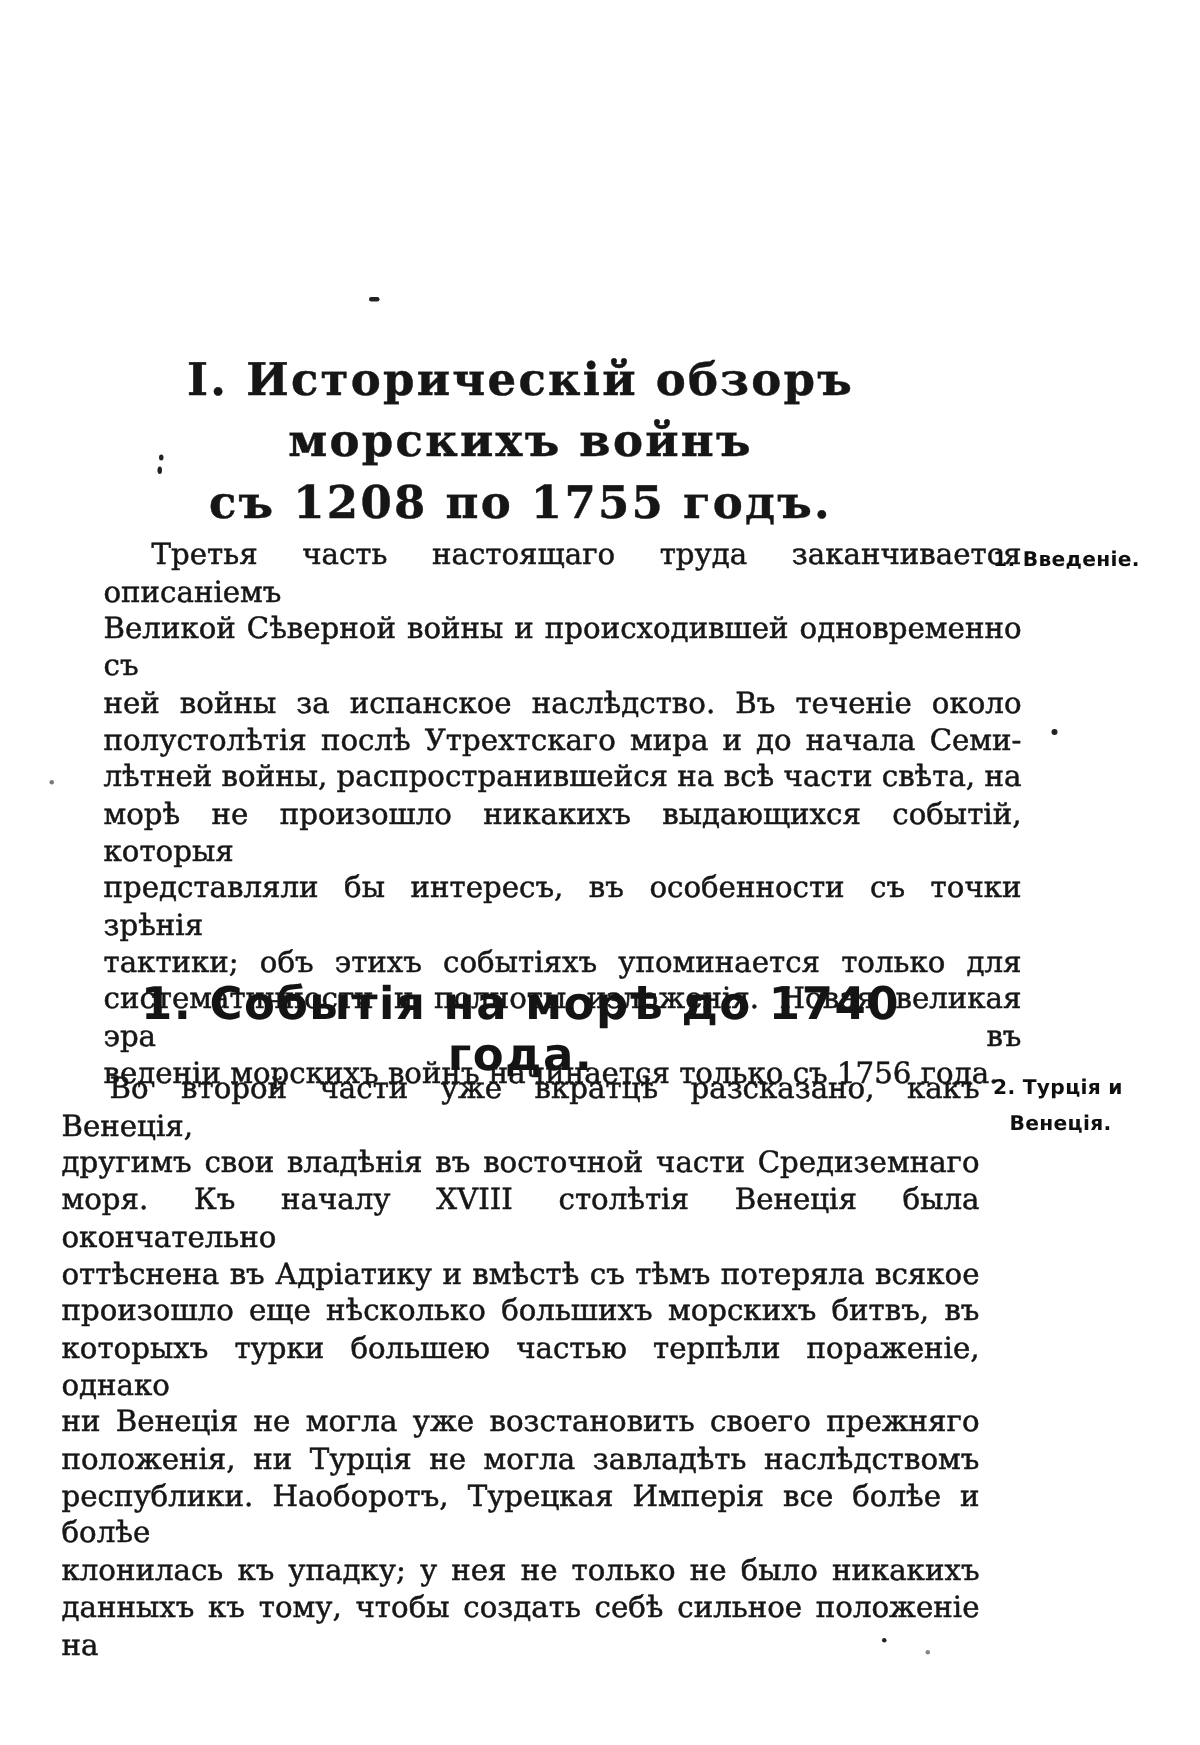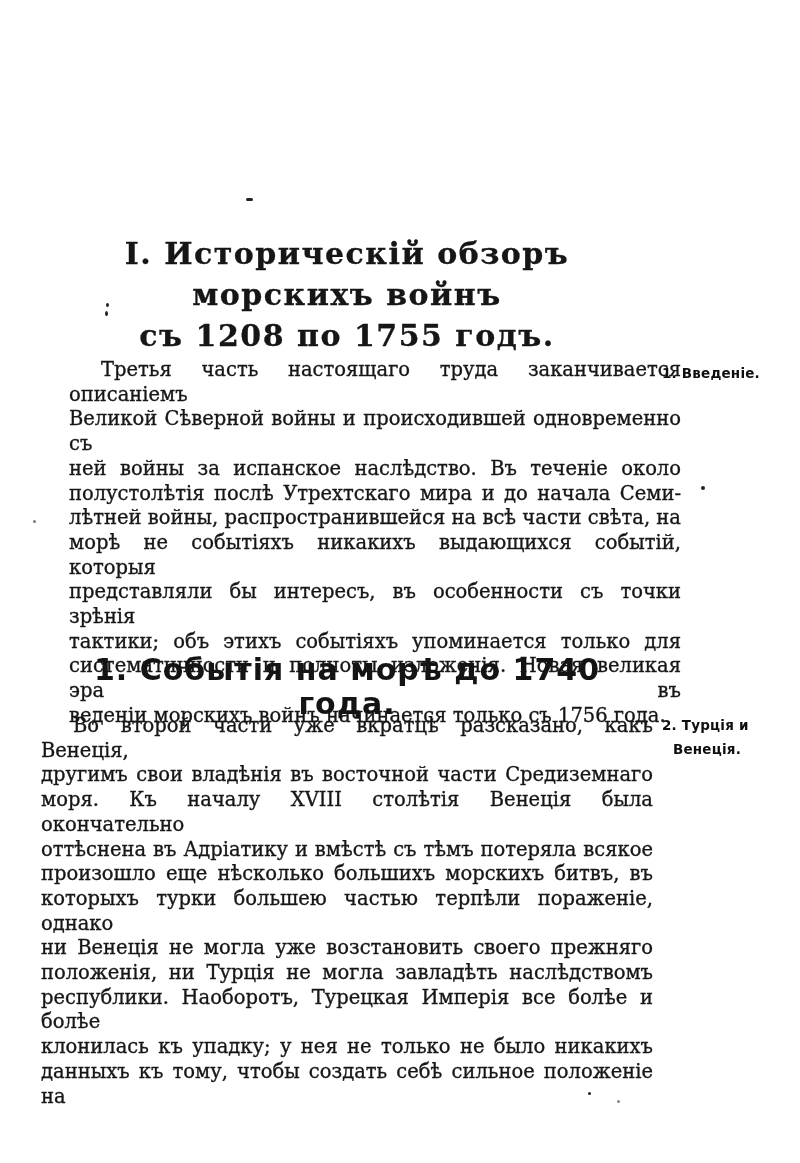--- a/index.html
+++ b/index.html
@@ -93,21 +93,21 @@
   <aside class="margin-note note1">
     <div>1. Введеніе.</div>
   </aside>
 
   <div class="para para1">
     <div class="line indent">Третья часть настоящаго труда заканчивается описаніемъ</div>
     <div class="line">Великой Сѣверной войны и происходившей одновременно съ</div>
     <div class="line">ней войны за испанское наслѣдство. Въ теченіе около</div>
     <div class="line">полустолѣтія послѣ Утрехтскаго мира и до начала Семи-</div>
     <div class="line">лѣтней войны, распространившейся на всѣ части свѣта, на</div>
-    <div class="line">морѣ не событіяхъ никакихъ выдающихся событій, которыя</div>
+    <div class="line">морѣ не произошло никакихъ выдающихся событій, которыя</div>
     <div class="line">представляли бы интересъ, въ особенности съ точки зрѣнія</div>
     <div class="line">тактики; объ этихъ событіяхъ упоминается только для</div>
     <div class="line">систематичности и полноты изложенія. Новая великая эра въ</div>
     <div class="line last">веденіи морскихъ войнъ начинается только съ 1756 года.</div>
   </div>
 
   <h2 class="section-heading">1. Событія на морѣ до 1740 года.</h2>
 
   <aside class="margin-note note2">
     <div>2. Турція и</div>

